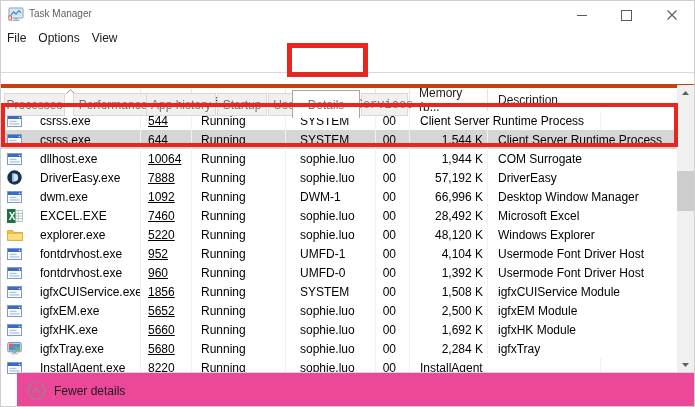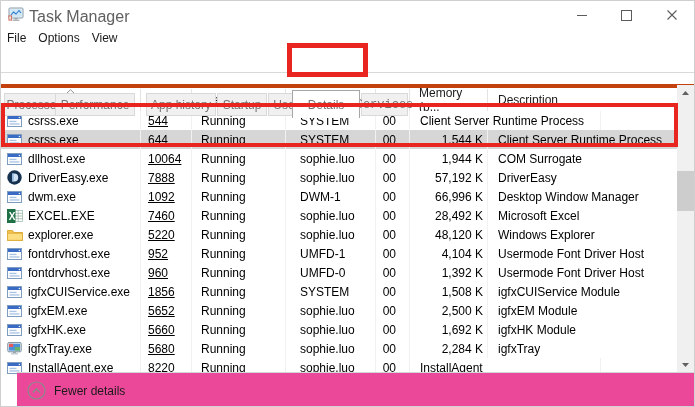--- a/index.html
+++ b/index.html
@@ -5,53 +5,53 @@
   html,body{margin:0;padding:0;background:#fff;}
   .window{
     position:relative;width:695px;height:407px;box-sizing:border-box;
     border:1px solid #cfcfcf;background:#fff;overflow:hidden;
     font-family:"Liberation Sans","DejaVu Sans",sans-serif;font-size:12px;color:#000;
     -webkit-font-smoothing:antialiased;
   }
   
   .titlebar{position:absolute;top:0;left:0;width:100%;height:28px;background:#fff;}
   .app-icon{position:absolute;left:7px;top:6px;width:16px;height:16px;}
-  .title{position:absolute;left:28px;top:7px;font-size:16px;color:#606060;}
+  .title{position:absolute;left:28px;top:7px;font-size:10px;color:#606060;}
   .win-controls{position:absolute;right:0;top:0;height:28px;display:flex;}
   .win-btn{width:45px;height:28px;display:flex;align-items:center;justify-content:center;}
   .min-glyph{width:10px;height:1px;background:#5b5b5b;display:block;}
   .max-glyph{width:9px;height:9px;border:1px solid #5b5b5b;display:block;}
   
   .menubar{position:absolute;top:28px;left:0;width:100%;height:18px;display:flex;align-items:center;}
   .menu-item{margin-left:12px;color:#1a1a1a;}
   .menu-item:first-child{margin-left:6px;}
   
   .tabstrip{position:absolute;top:44px;left:0;width:695px;height:28px;}
   .tabline{position:absolute;top:71px;left:0;width:695px;border-top:1px solid #d9d9d9;z-index:1;}
   .tab{position:absolute;top:48px;height:23px;box-sizing:border-box;z-index:2;
        border:1px solid #d9d9d9;background:#f0f0f0;
        display:flex;align-items:center;justify-content:center;color:#737373;}
   .tab.active{top:45px;height:28px;background:#fff;border-color:#a6a6a6;border-bottom:none;z-index:3;}
   .tab:nth-child(1){left:3px;width:61px;}
-  .tab:nth-child(2){left:54px;width:80px;}
+  .tab:nth-child(2){left:72px;width:80px;}
   .tab:nth-child(3){left:145px;width:70px;}
   .tab:nth-child(4){left:216px;width:50px;}
   .tab:nth-child(5){left:267px;width:42px;}
   .tab:nth-child(6){left:291px;width:68px;}
   .tab:nth-child(7){left:360px;width:47px;font-family:Liberation Mono, monospace;}
   
   .listview{position:absolute;top:83px;left:0;width:695px;height:288px;border-top:4px solid #c2410c;}
   .thead{position:absolute;top:1px;left:0;width:678px;height:22px;display:flex;background:#fff;}
   .hcell{box-sizing:border-box;border-right:1px solid #e3e3e3;display:flex;align-items:center;position:relative;color:#1a1a1a;}
   .tbody{position:absolute;top:23px;left:0;width:678px;height:265px;overflow:hidden;}
   .trow{display:flex;width:678px;height:19px;background:#fff;}
   .trow.selected{background:#d6d6d6;}
   .cell{box-sizing:border-box;border-right:1px solid #f1f1f1;display:flex;align-items:center;height:19px;
         white-space:nowrap;overflow:hidden;}
-  .c-name{width:140px;padding-left:6px;}
+  .c-name{width:140px;padding-left:6px;gap:12px;}
   .c-pid{width:51px;padding-left:7px;text-decoration:underline;}
   .c-status{width:94px;padding-left:9px;}
   .c-user{width:90px;padding-left:14px;}
   .c-cpu{width:34px;justify-content:flex-end;padding-right:13px;}
   .c-mem{width:78px;justify-content:flex-end;padding-right:4px;}
   .c-desc{width:191px;padding-left:10px;}
   .thead .c-name{padding-left:8px;}
   .thead .c-pid{padding-left:10px;}
   .thead .c-cpu{padding-right:2px;}
   .thead .c-mem{justify-content:flex-start;padding-left:9px;}

